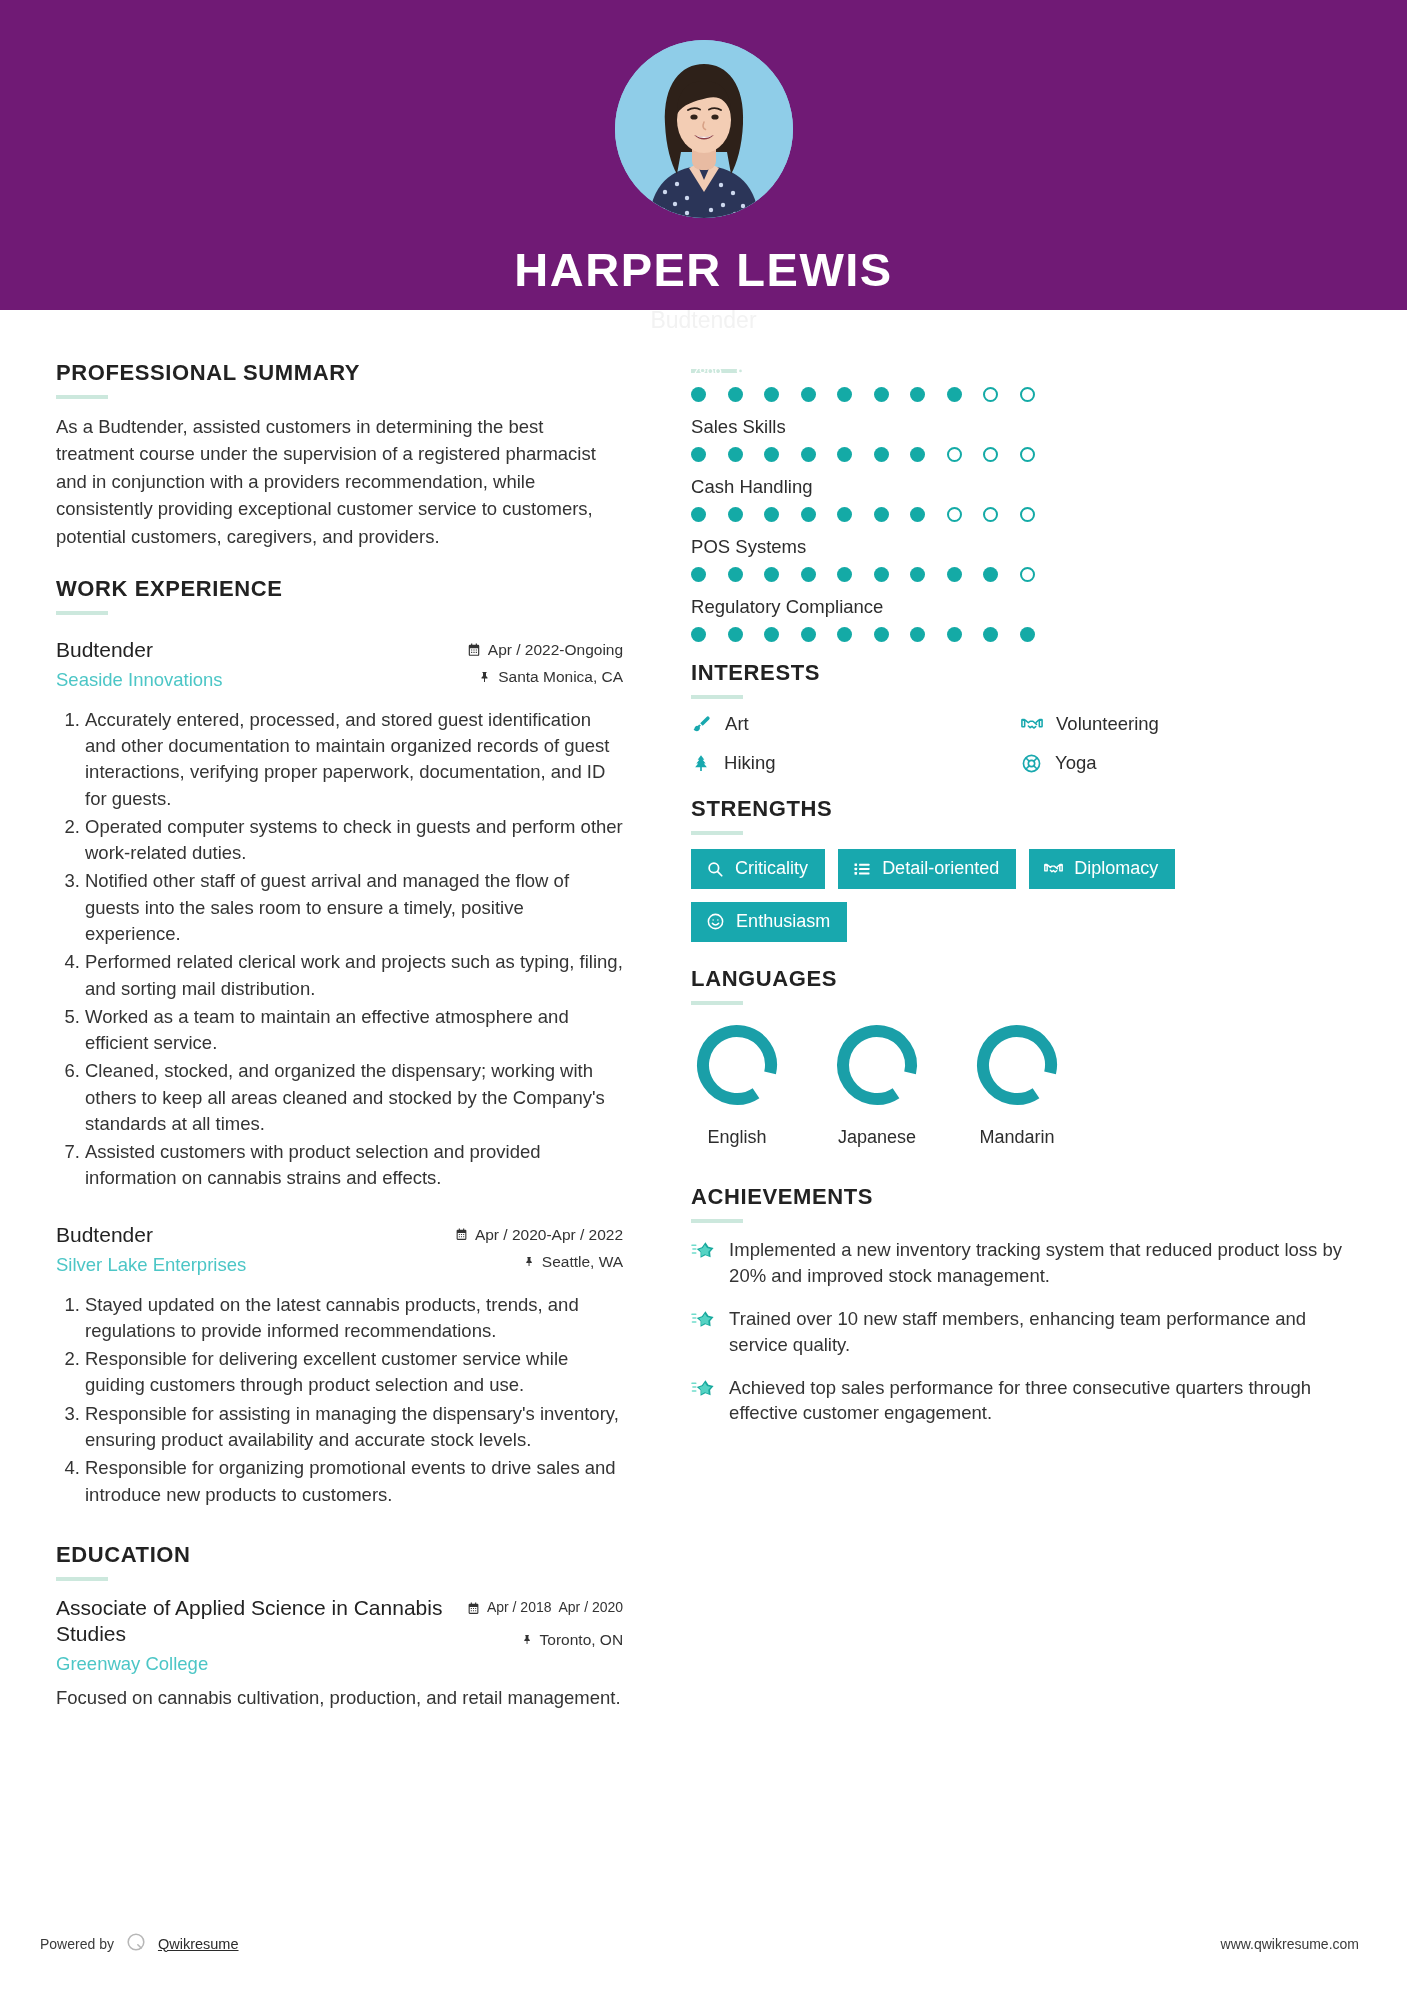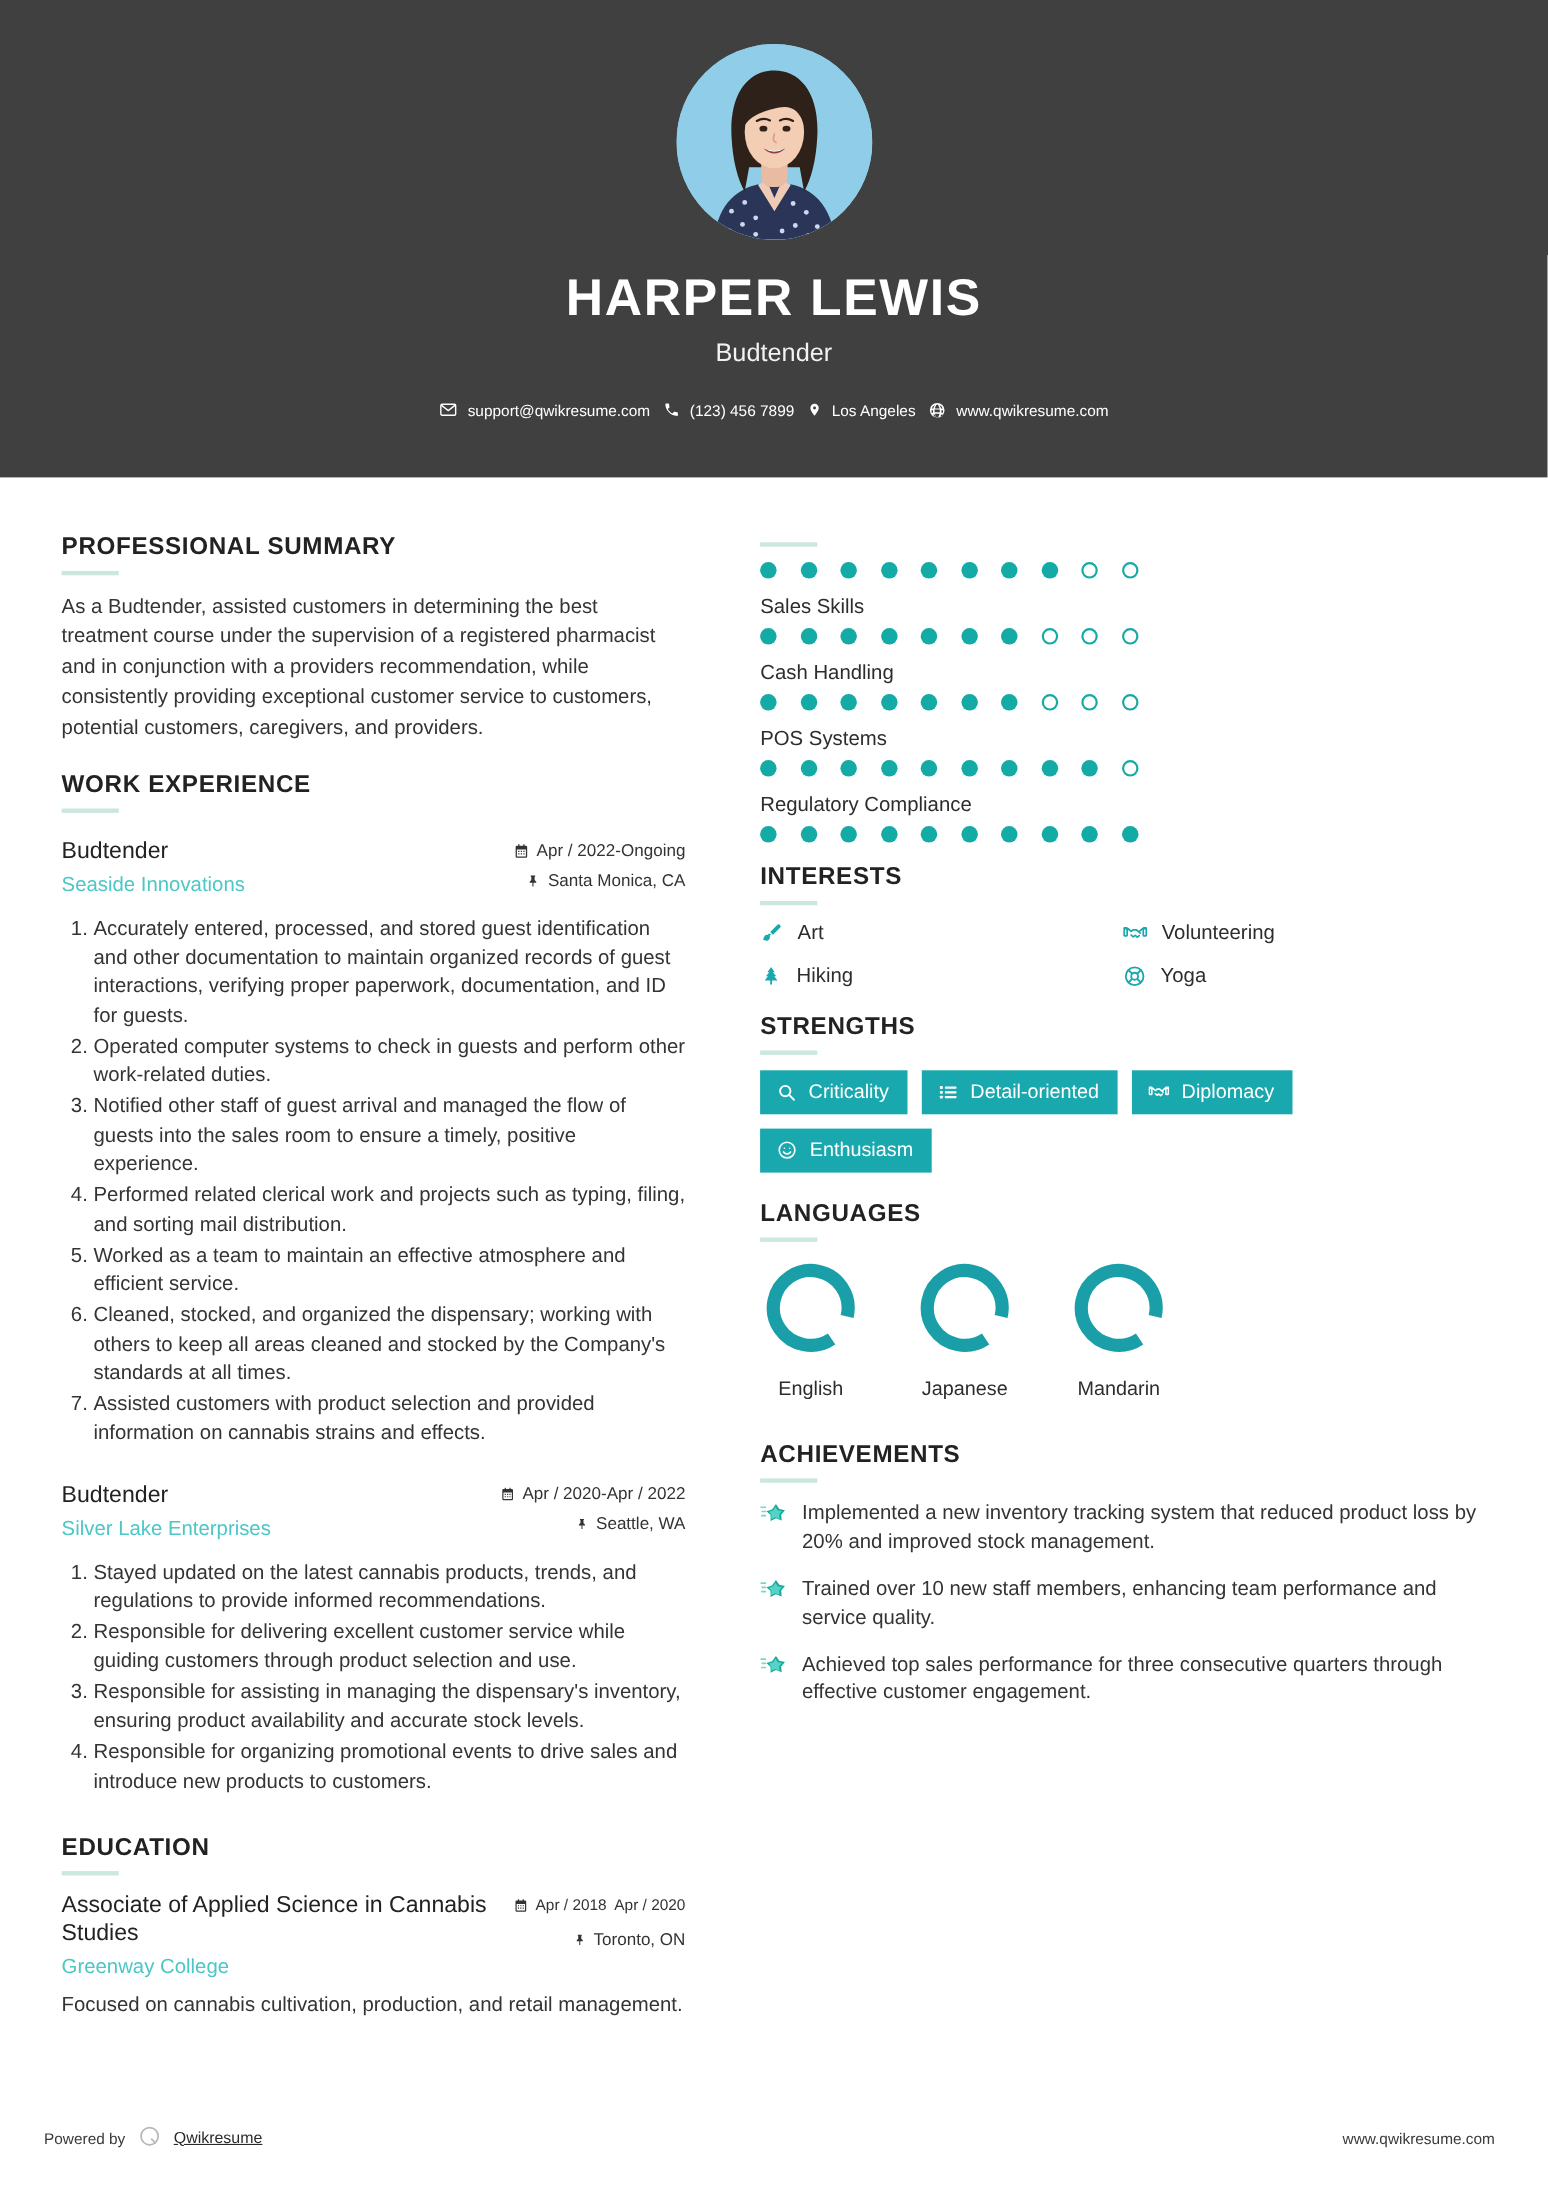--- a/index.html
+++ b/index.html
@@ -8,22 +8,22 @@
     width: 1407px;
     height: 1990px;
     background: #ffffff;
     font-family: "Liberation Sans", sans-serif;
     color: #2b2b2b;
     overflow: hidden;
   }
 
   
   .header {
-    background: #404040;
-    height: 434px;
+    background: #701a75;
+    height: 310px;
     position: relative;
     display: flex;
     flex-direction: column;
     align-items: center;
     padding-top: 40px;
   }
   .avatar {
     width: 178px;
     height: 178px;
     border-radius: 50%;

